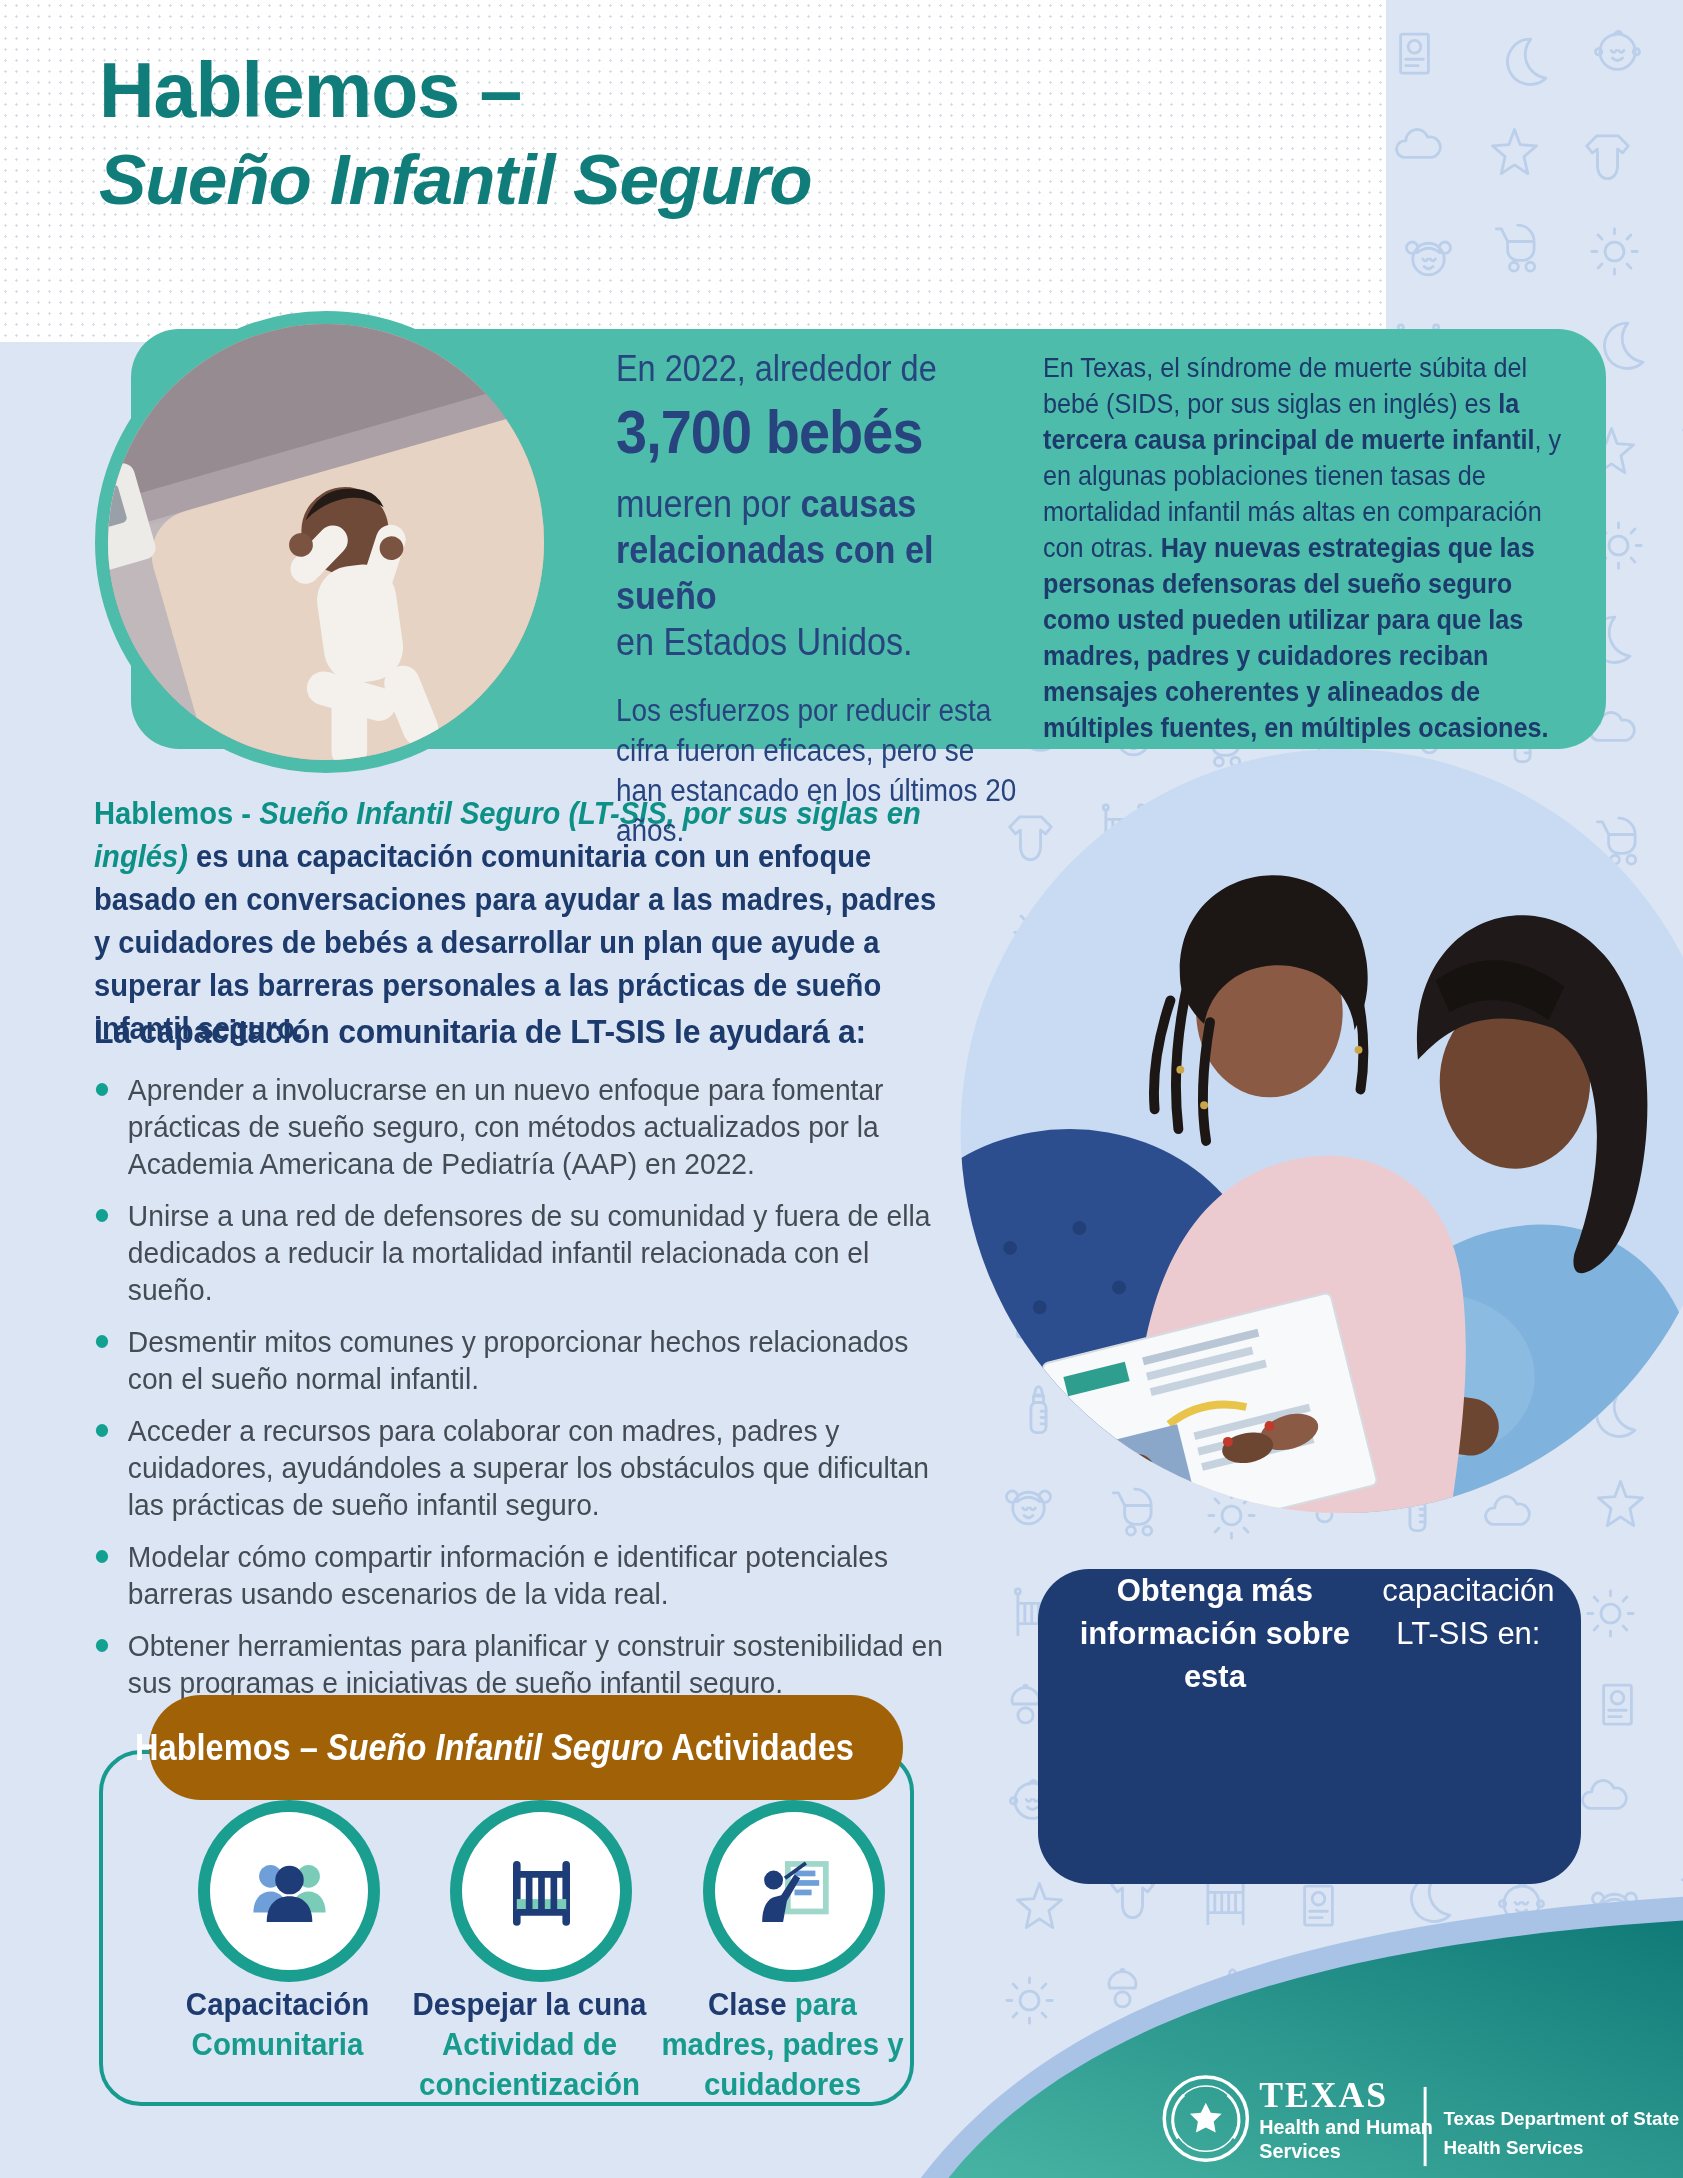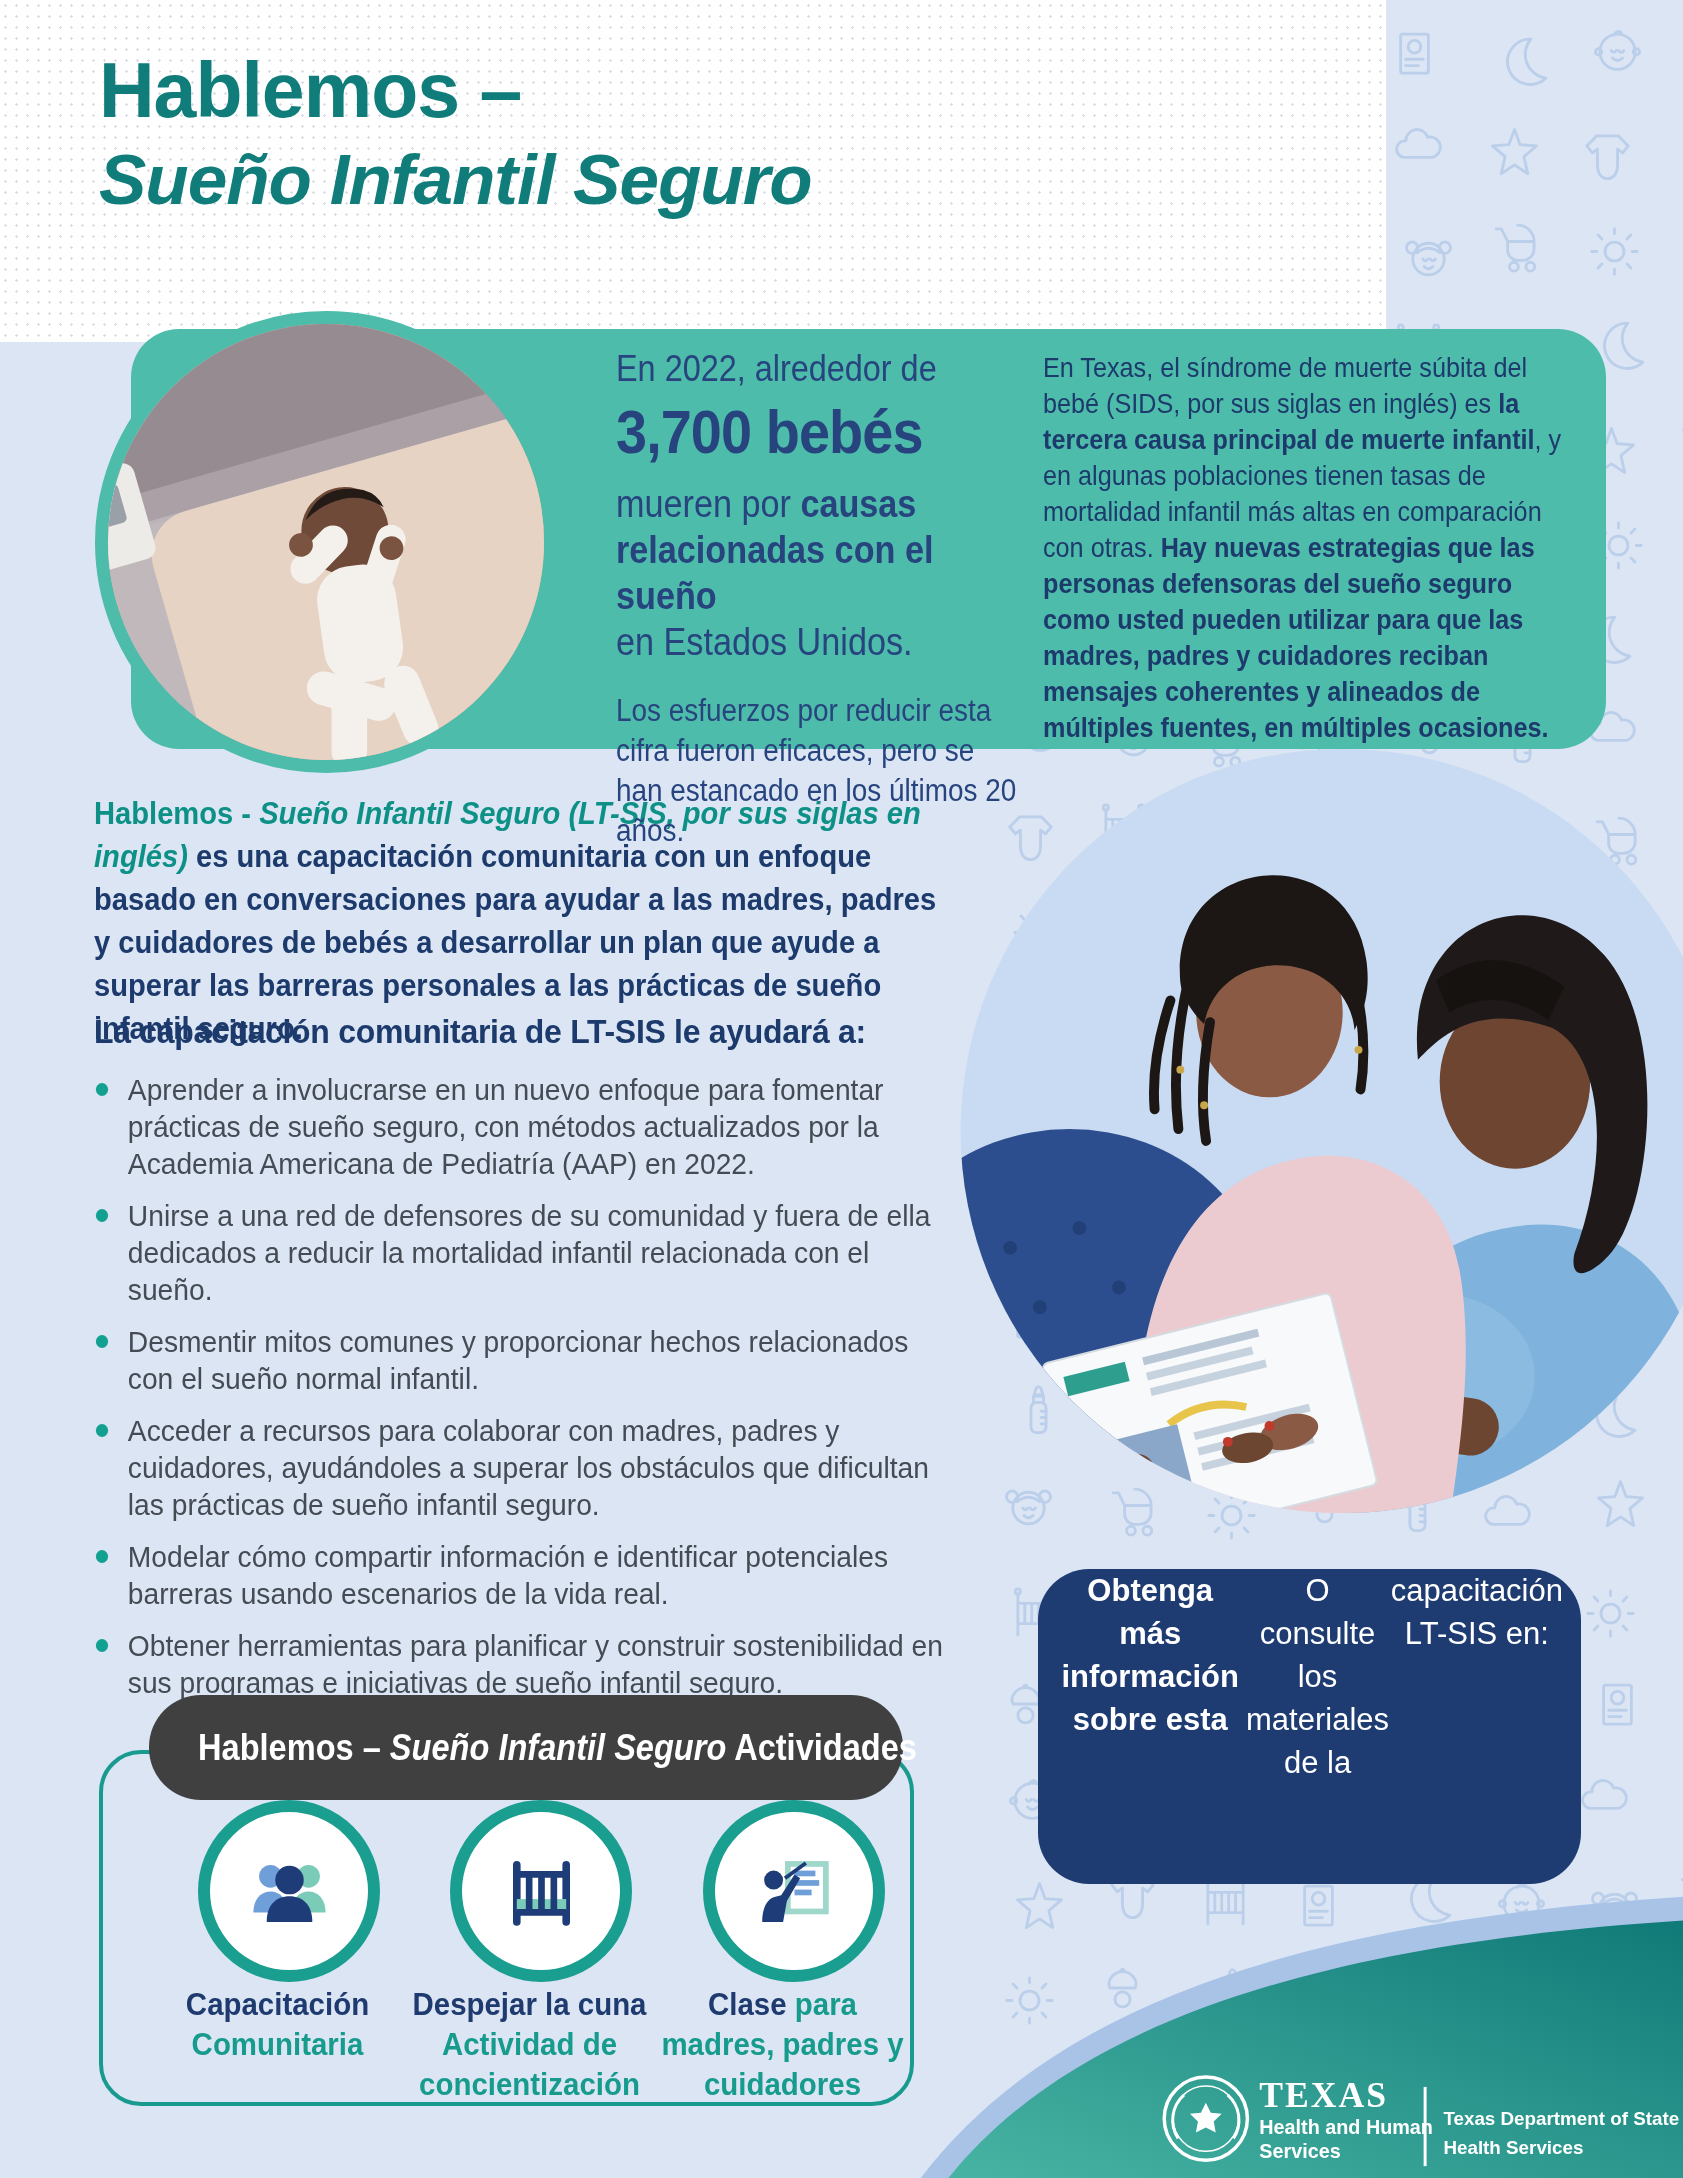--- a/index.html
+++ b/index.html
@@ -53,21 +53,21 @@
             background:#1e3b72;border-radius:51px;color:#ffffff;text-align:center;
             display:flex;flex-direction:row;justify-content:center;padding:0 18px;box-sizing:border-box;}
   .info-line{font-size:31px;line-height:43px;}
   .info-line .seg-b{font-weight:800;}
   .seg-email{color:#a8dcd4;font-weight:800;}
   .seg-link{color:#f4b52a;font-weight:800;text-decoration:underline;}
   
   #activities-box{position:absolute;left:99px;top:1750px;width:807px;height:348px;z-index:3;
             border:4px solid #189b8e;border-radius:42px;}
   #activities-pill{position:absolute;left:149px;top:1695px;width:754px;height:105px;z-index:4;
-            background:#404040;border-radius:52px;display:flex;align-items:center;justify-content:flex-start;}
+            background:#a16207;border-radius:52px;display:flex;align-items:center;justify-content:flex-end;}
   #activities-pill .inner{color:#fff;font-size:37px;white-space:nowrap;transform:scaleX(.88);}
   #activities-pill .seg-b{font-weight:800;}
   #activities-pill .seg-i{font-weight:700;font-style:italic;}
   .act-circle{position:absolute;width:158px;height:158px;border-radius:50%;background:#ffffff;
             border:12px solid #1a9e90;z-index:4;display:flex;align-items:center;justify-content:center;}
   .act-label{position:absolute;width:277px;z-index:4;text-align:center;font-size:32px;font-weight:800;
             line-height:40px;transform:scaleX(.92);transform-origin:50% 0;}
   .seg-navy{color:#1e3a6e;}
   .seg-teal{color:#169b8d;}
   
@@ -724,21 +724,20 @@
       </g>
       <ellipse cx="372" cy="706" rx="30" ry="17" fill="#8a5a44" transform="rotate(-16 372 706)"></ellipse>
       <ellipse cx="330" cy="722" rx="26" ry="15" fill="#6d4631" transform="rotate(-10 330 722)"></ellipse>
       <circle cx="310" cy="716" r="5" fill="#c0392b"></circle>
         <circle cx="352" cy="700" r="5" fill="#c0392b"></circle>
     </g>
   </svg>
 
   <div id="info-box">
       <div class="info-line"><span class="seg-b">Obtenga más información sobre esta</span></div>
-      <div class="info-line"><span>O consulte los materiales de la</span></div>
       <div class="info-line"><span>capacitación LT-SIS en:</span></div>
     </div>
 
   <div id="activities-box"></div>
   <div id="activities-pill">
     <span class="inner"><span class="seg-b">Hablemos – </span><span class="seg-i">Sueño Infantil Seguro</span><span class="seg-b"> Actividades</span></span>
   </div>
   <div id="activities-items">
       <div class="act-circle" style="left: 198px; top: 1800px;">
         <svg width="95" height="95" viewBox="0 0 100 100">

